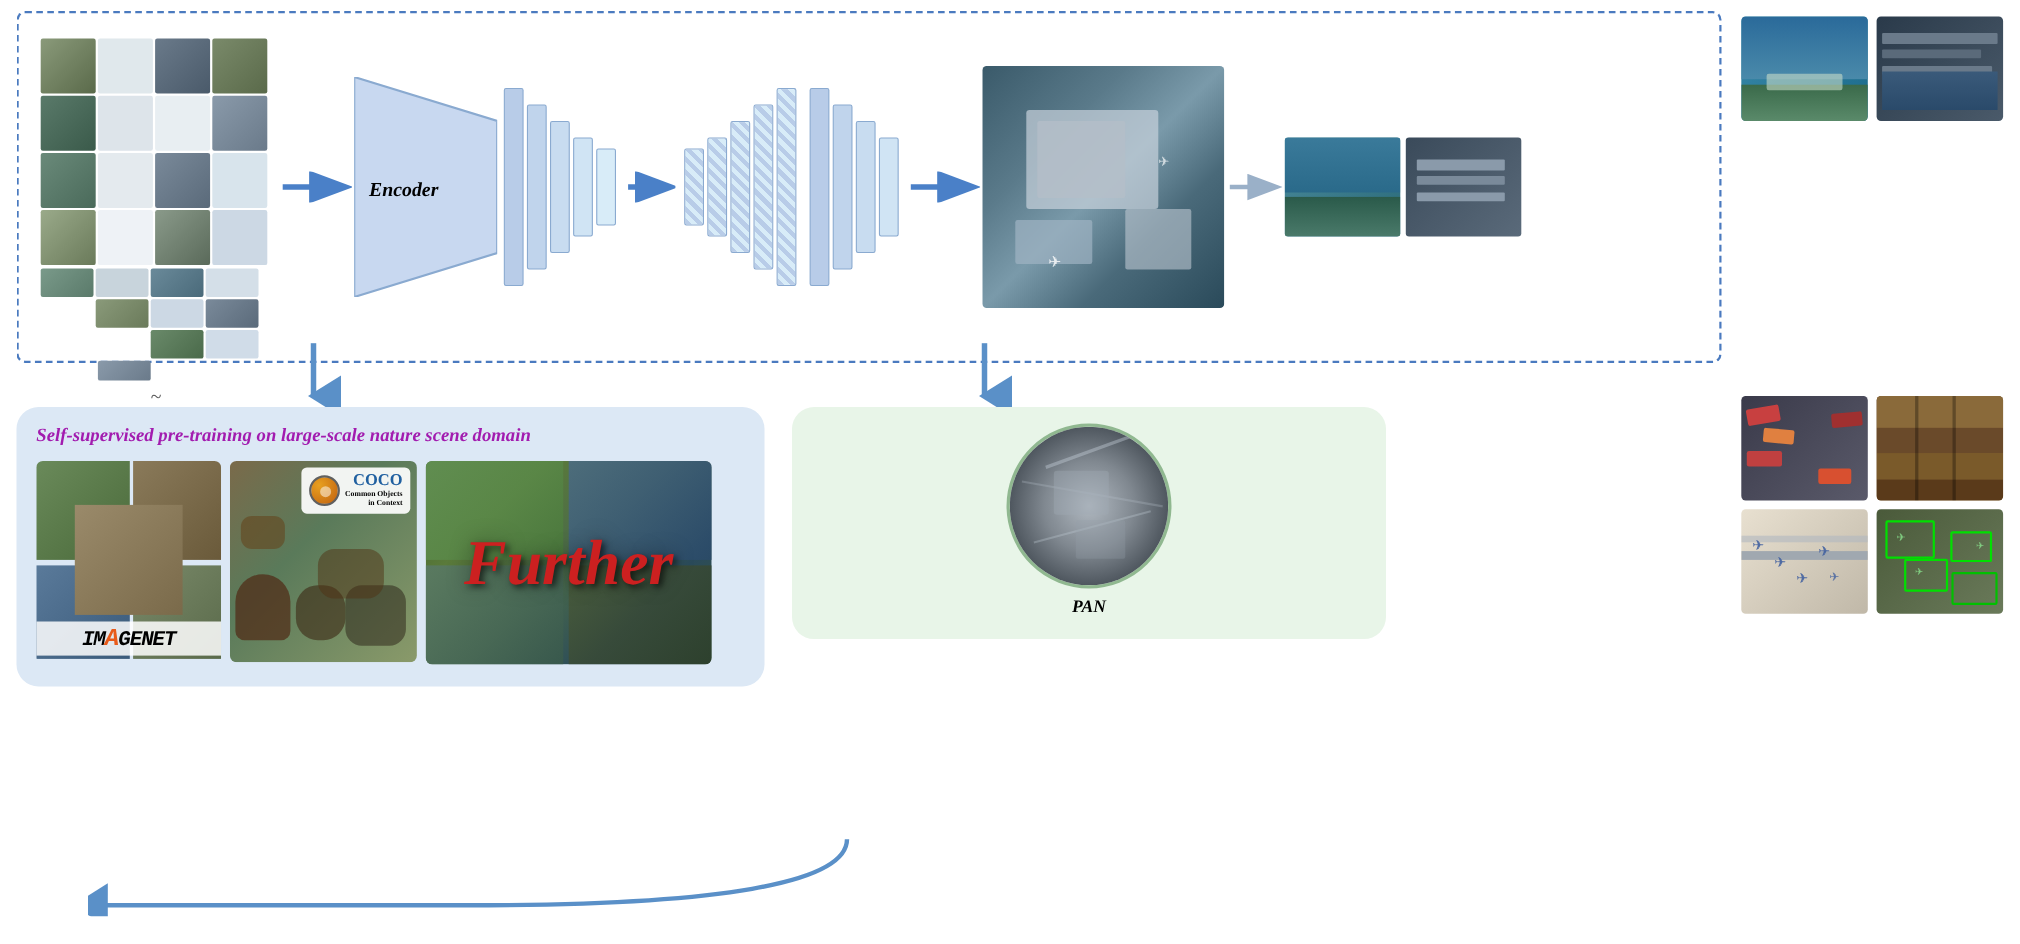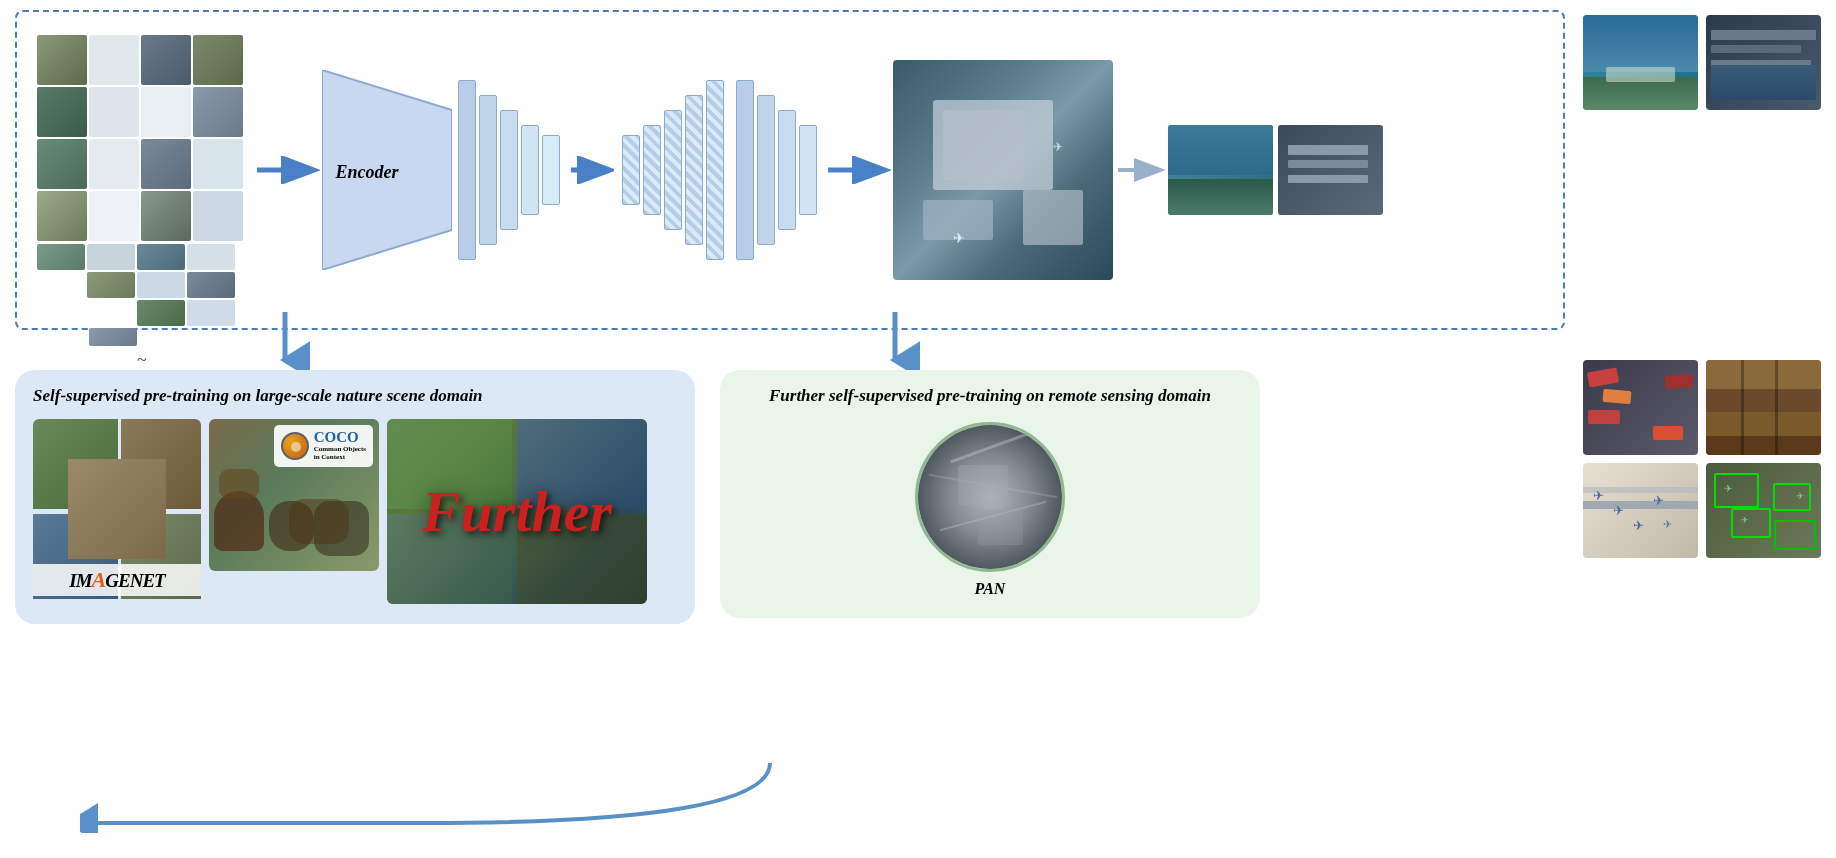--- a/index.html
+++ b/index.html
@@ -212,37 +212,37 @@
     <defs>
       <marker id="dah2" markerWidth="10" markerHeight="10" refX="5" refY="7" orient="auto">
         <path d="M0,0 L10,0 L5,8 z" fill="#5a90c8"></path>
       </marker>
     </defs>
     <path d="M25,2 L25,50" stroke="#5a90c8" stroke-width="5" fill="none" marker-end="url(#dah2)"></path>
   </svg>
 
   <div style="position:absolute; top:370px; left:15px; width:680px;">
     <div style="background:#dce8f5; border-radius:20px; padding:15px 18px 20px 18px;">
-      <div style="font-style:italic; font-weight:bold; font-size:17px; color:#000000; margin-bottom:12px; line-height:1.3;">Self-supervised pre-training on large-scale nature scene domain</div>
+      <div style="font-style:italic; font-weight:bold; font-size:17px; color:#a21caf; margin-bottom:12px; line-height:1.3;">Self-supervised pre-training on large-scale nature scene domain</div>
       <div style="display:flex; gap:8px; align-items:flex-start;">
 
         <div style="position:relative; width:168px; height:185px; border-radius:6px; overflow:hidden; flex-shrink:0;">
 
           <div style="position:absolute; top:0; left:0; width:85px; height:90px; background:linear-gradient(135deg,#6a8a5a,#4a6a3a);"></div>
           <div style="position:absolute; top:0; right:0; width:80px; height:90px; background:linear-gradient(135deg,#8a7a5a,#6a5a3a);"></div>
           <div style="position:absolute; top:95px; left:0; width:85px; height:85px; background:linear-gradient(135deg,#5a7a9a,#3a5a7a);"></div>
           <div style="position:absolute; top:95px; right:0; width:80px; height:85px; background:linear-gradient(135deg,#7a8a6a,#5a6a4a);"></div>
           <div style="position:absolute; top:40px; left:35px; width:98px; height:100px; background:linear-gradient(135deg,#9a8a6a,#7a6a4a);"></div>
 
-          <div style="position:absolute; bottom:8px; left:0; right:0; text-align:center; background:rgba(255,255,255,0.85); padding:3px 0;">
+          <div style="position:absolute; bottom:8px; left:0; right:0; text-align:center; background:rgba(255,255,255,0.85); padding:3px 0;font-family:Liberation Mono, monospace;">
             <span style="font-size:19px; font-weight:bold; font-style:italic; letter-spacing:-1px; color:#000;">IM<span style="color:#e85a1a; font-size:22px;">A</span>GENET</span>
           </div>
         </div>
 
-        <div style="position:relative; width:170px; height:152px; border-radius:6px; overflow:hidden; flex-shrink:0;">
+        <div style="position:relative; width:170px; height:183px; border-radius:6px; overflow:hidden; flex-shrink:0;text-align:right;">
 
           <div style="position:absolute; inset:0; background:linear-gradient(135deg,#7a6a4a 0%,#5a7a5a 40%,#8a9a6a 100%);"></div>
 
           <div style="position:absolute; bottom:20px; left:5px; width:50px; height:60px; background:rgba(80,40,20,0.7); border-radius:30px 30px 10px 10px;"></div>
           <div style="position:absolute; bottom:20px; left:60px; width:45px; height:50px; background:rgba(60,40,20,0.6); border-radius:20px;"></div>
           <div style="position:absolute; bottom:15px; right:10px; width:55px; height:55px; background:rgba(40,30,20,0.5); border-radius:15px;"></div>
 
           <div style="position:absolute; top:6px; right:6px; background:rgba(255,255,255,0.92); border-radius:5px; padding:5px 7px; display:flex; align-items:center; gap:5px;">
             <div style="width:28px;height:28px;border-radius:50%;background:radial-gradient(circle at 30% 30%,#e8a020,#c06010);border:2px solid #606060;position:relative;flex-shrink:0;">
               <div style="position:absolute;top:8px;left:8px;width:10px;height:10px;background:rgba(255,255,255,0.5);border-radius:50%;"></div>
@@ -270,21 +270,20 @@
             <span style="font-size:58px;font-weight:bold;color:#cc2020;text-shadow:3px 3px 6px rgba(0,0,0,0.6),0 0 20px rgba(0,0,0,0.4);font-style:italic;font-family:Georgia,serif;">Further</span>
           </div>
         </div>
 
       </div>
     </div>
   </div>
 
   <div style="position:absolute; top:370px; left:720px; width:540px;">
     <div style="background:#e8f5e8; border-radius:20px; padding:15px 20px 20px 20px;">
-      <div style="font-style:italic; font-weight:bold; font-size:17px; color:#000; margin-bottom:15px; text-align:center; line-height:1.3;">Further self-supervised pre-training on remote sensing domain</div>
       <div style="display:flex; justify-content:space-around; align-items:flex-start;">
 
 
 
         <div style="display:flex; flex-direction:column; align-items:center; gap:8px;">
           <div style="width:150px; height:150px; border-radius:50%; border:3px solid #90b890; overflow:hidden; position:relative;">
             <div style="position:absolute;inset:0;background:radial-gradient(circle at 50% 50%,#b0b8c0 0%,#808890 40%,#404850 80%,#202830 100%);"></div>
 
             <div style="position:absolute;top:20px;left:30px;width:90px;height:3px;background:rgba(200,210,220,0.4);transform:rotate(-20deg);"></div>
             <div style="position:absolute;top:60px;left:10px;width:130px;height:2px;background:rgba(180,190,200,0.3);transform:rotate(10deg);"></div>

